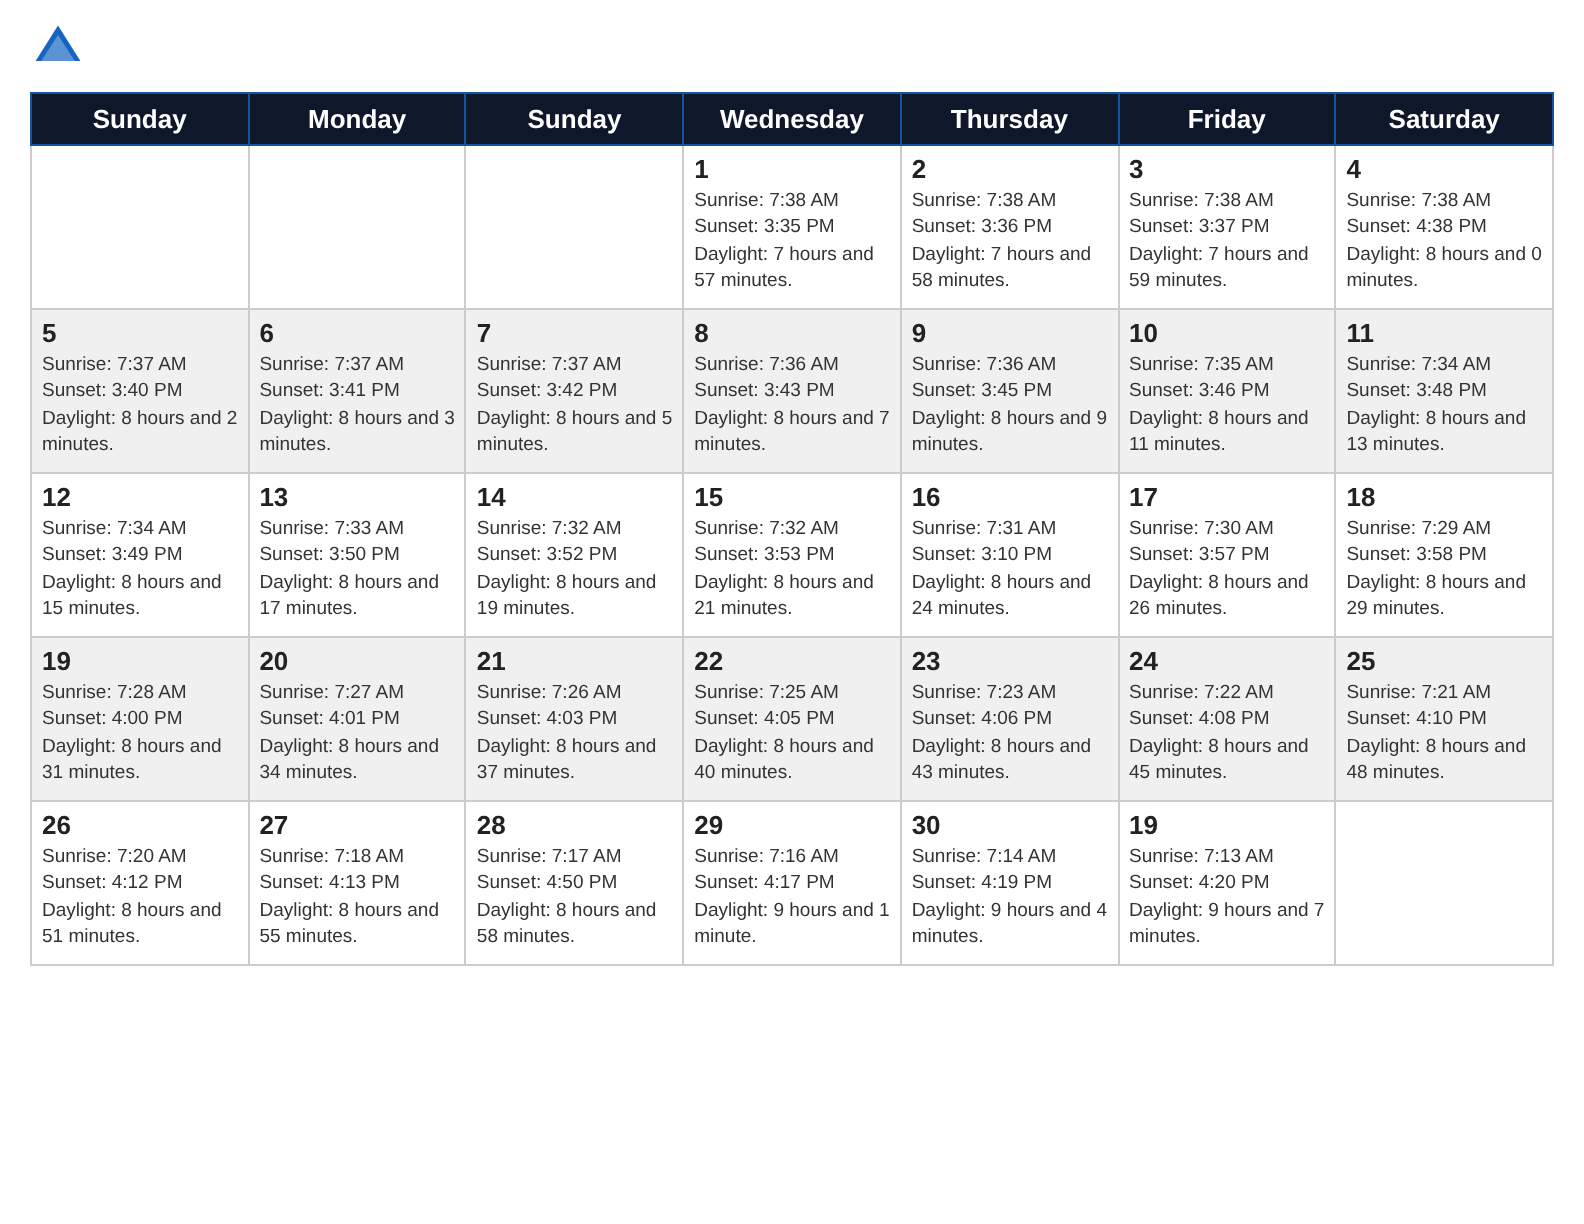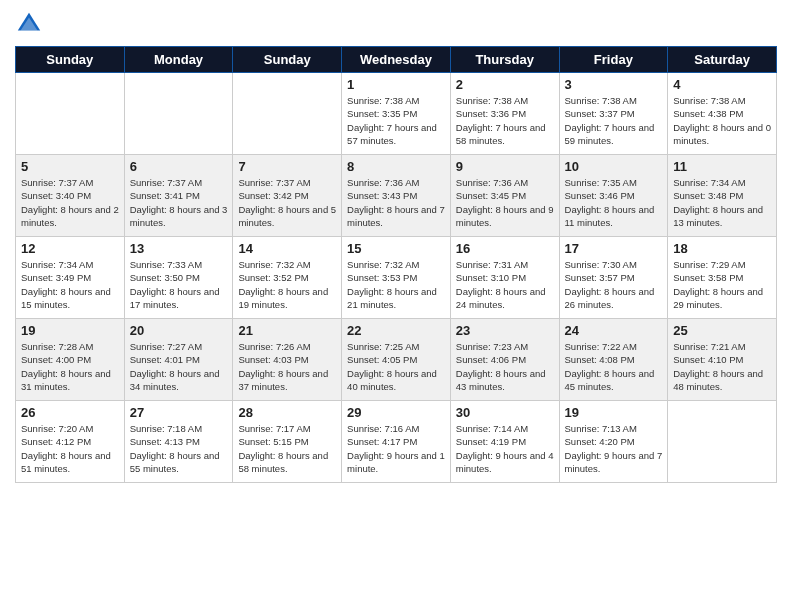--- a/index.html
+++ b/index.html
@@ -294,21 +294,21 @@
           </td>
           <td>
             <span class="day-number">27</span>
             <div class="day-info">Sunrise: 7:18 AM
 Sunset: 4:13 PM
 Daylight: 8 hours and 55 minutes.</div>
           </td>
           <td>
             <span class="day-number">28</span>
             <div class="day-info">Sunrise: 7:17 AM
-Sunset: 5:15 PM
+Sunset: 4:50 PM
 Daylight: 8 hours and 58 minutes.</div>
           </td>
           <td>
             <span class="day-number">29</span>
             <div class="day-info">Sunrise: 7:16 AM
 Sunset: 4:17 PM
 Daylight: 9 hours and 1 minute.</div>
           </td>
           <td>
             <span class="day-number">30</span>

